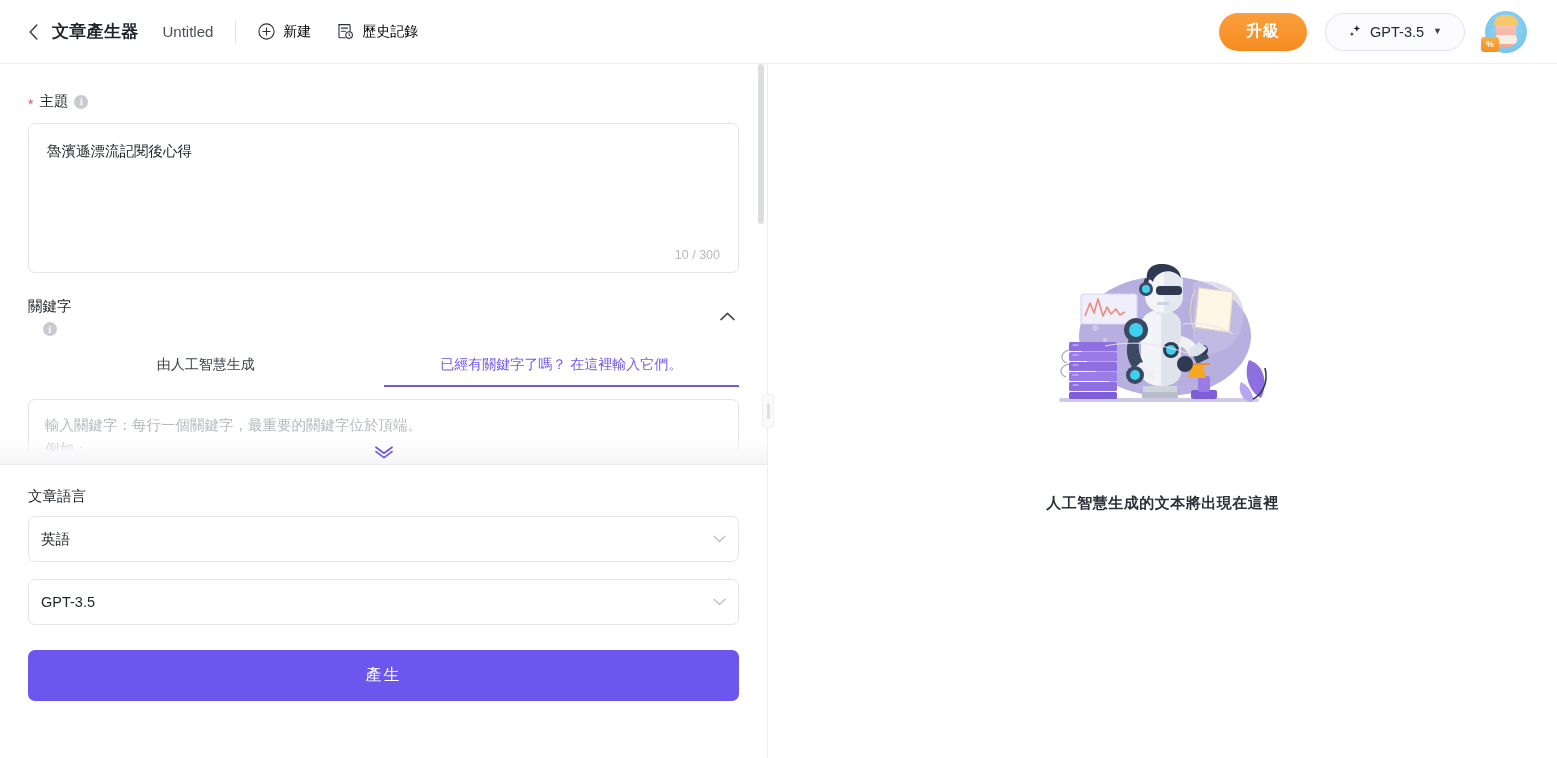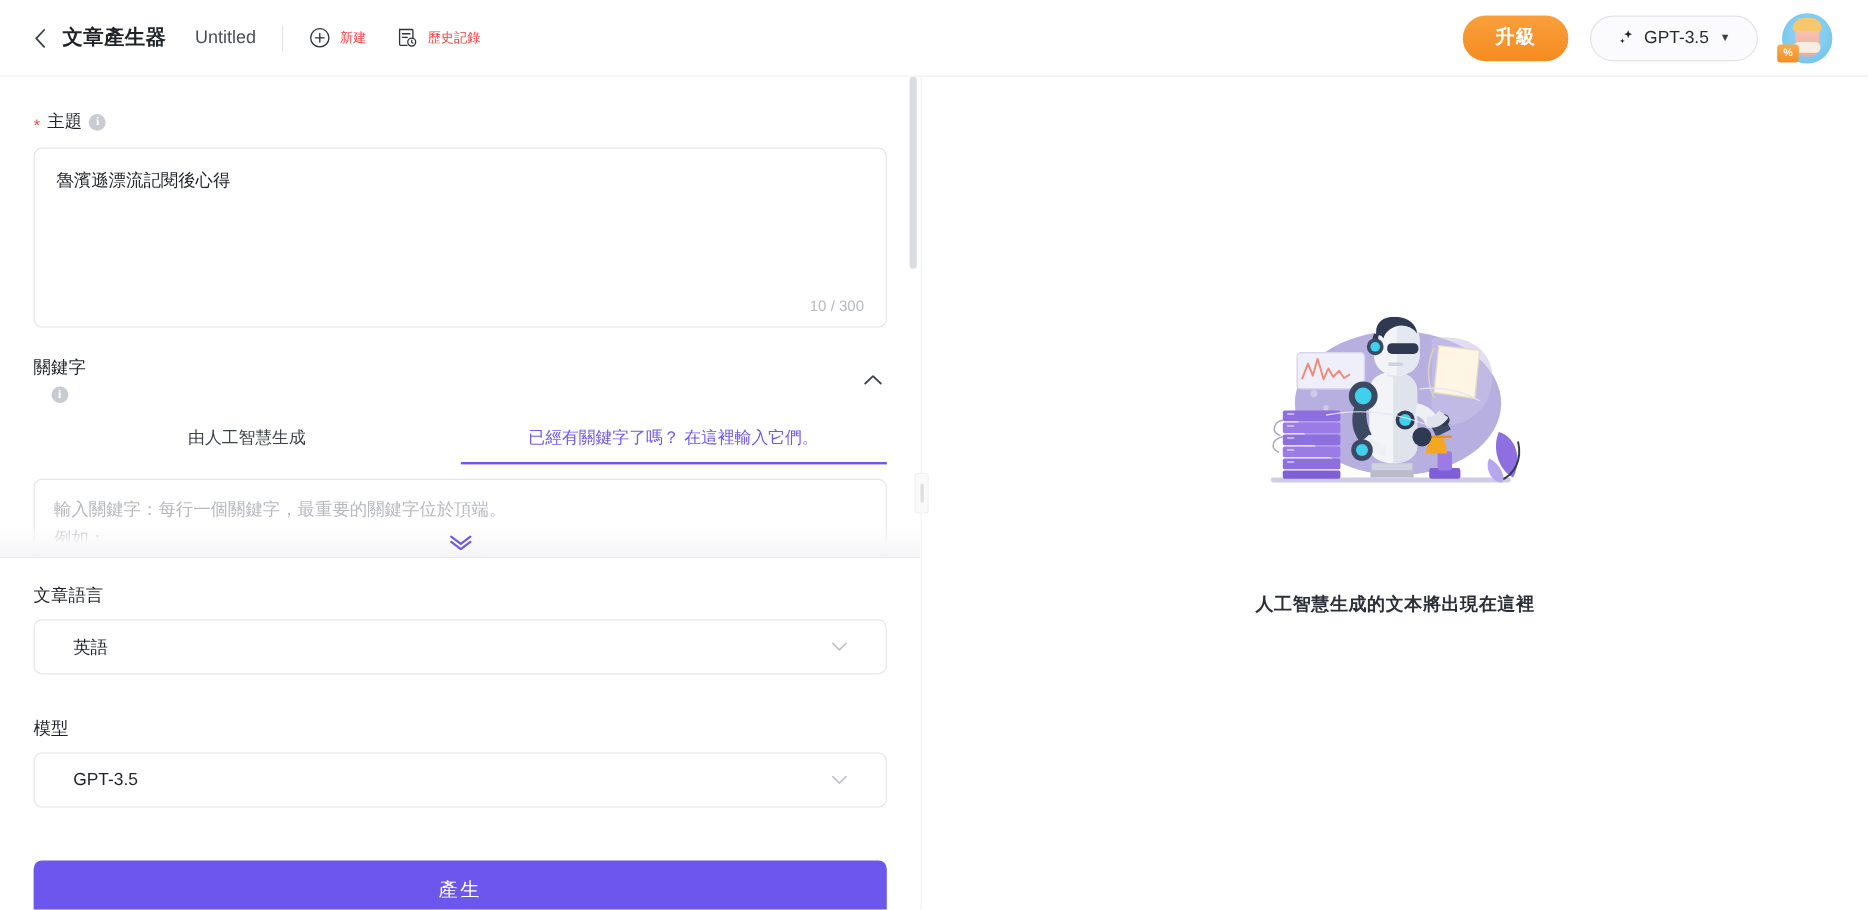--- a/index.html
+++ b/index.html
@@ -42,21 +42,21 @@
     color: #4b4f57;
     margin-left: 24px;
     white-space: nowrap;
     cursor: text;
   }
   .vdivider {
     width: 1px; height: 22px; background: #e3e5e9; margin: 0 22px;
   }
   .tb-action {
     display: flex; align-items: center; gap: 8px;
-    font-size: 11px; color: #ef4444; cursor: pointer;
+    font-size: 14px; color: #000000; cursor: pointer;
     margin-right: 26px; white-space: nowrap;
   }
   .tb-action svg { display: block; }
   .spacer { flex: 1 1 auto; }
 
   .upgrade-btn {
     height: 38px; min-width: 88px;
     padding: 0 22px;
     border: none; border-radius: 19px;
     background: linear-gradient(180deg,#fa9f3c 0%, #f58b20 100%);
@@ -234,24 +234,24 @@
     background: #fff;
     min-height: 0;
   }
   .form-label { font-size: 14.5px; color: #1f2329; margin-bottom: 10px; }
   .select-box {
     height: 46px;
     border: 1px solid #e4e6eb;
     border-radius: 7px;
     background: #fff;
     display: flex; align-items: center; justify-content: space-between;
-    padding: 0 32px;
+    padding: 0 12px;
     font-size: 14.5px; color: #1f2329;
     cursor: pointer;
-    margin-bottom: 36px;
+    margin-bottom: 17px;
   }
   .select-box .sel-caret { color: #bfc2c9; display: flex; }
 
   .generate-btn {
     width: 100%;
     height: 51px;
     border: none;
     border-radius: 7px;
     background: #6c56ee;
     color: #fff;
@@ -415,21 +415,20 @@
         <div class="form-label">文章語言</div>
         <div class="select-box">
           <span>英語</span>
           <span class="sel-caret">
             <svg width="13" height="8" viewBox="0 0 13 8" fill="none">
               <path d="M1 1.2L6.5 6.6 12 1.2" stroke="#bfc2c9" stroke-width="1.4" stroke-linecap="round" stroke-linejoin="round"></path>
             </svg>
           </span>
         </div>
 
-        <div class="form-label">模型</div>
         <div class="select-box">
           <span>GPT-3.5</span>
           <span class="sel-caret">
             <svg width="13" height="8" viewBox="0 0 13 8" fill="none">
               <path d="M1 1.2L6.5 6.6 12 1.2" stroke="#bfc2c9" stroke-width="1.4" stroke-linecap="round" stroke-linejoin="round"></path>
             </svg>
           </span>
         </div>
 
         <button class="generate-btn">產生</button>

